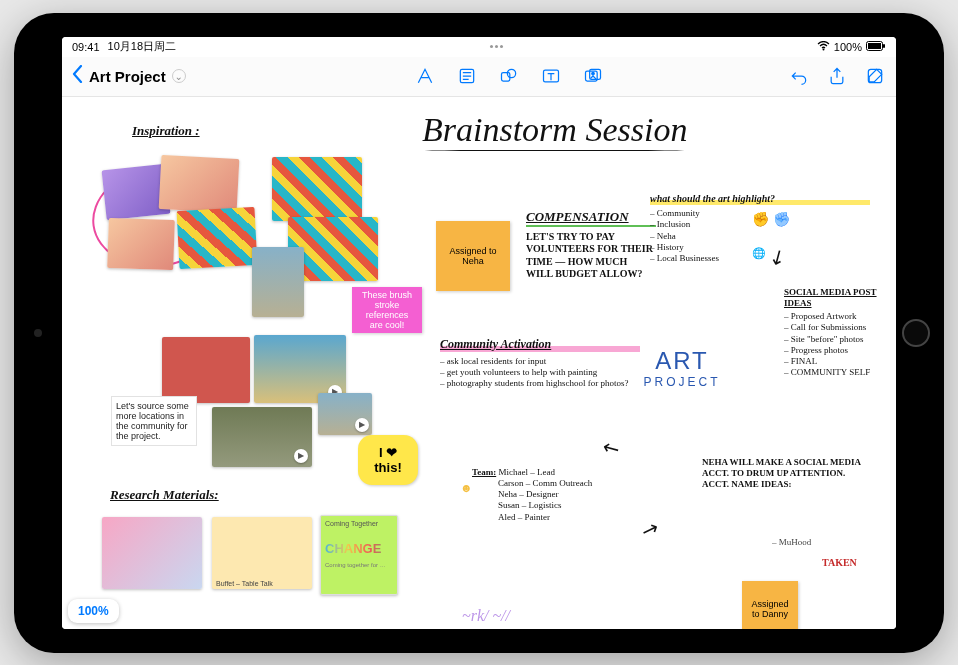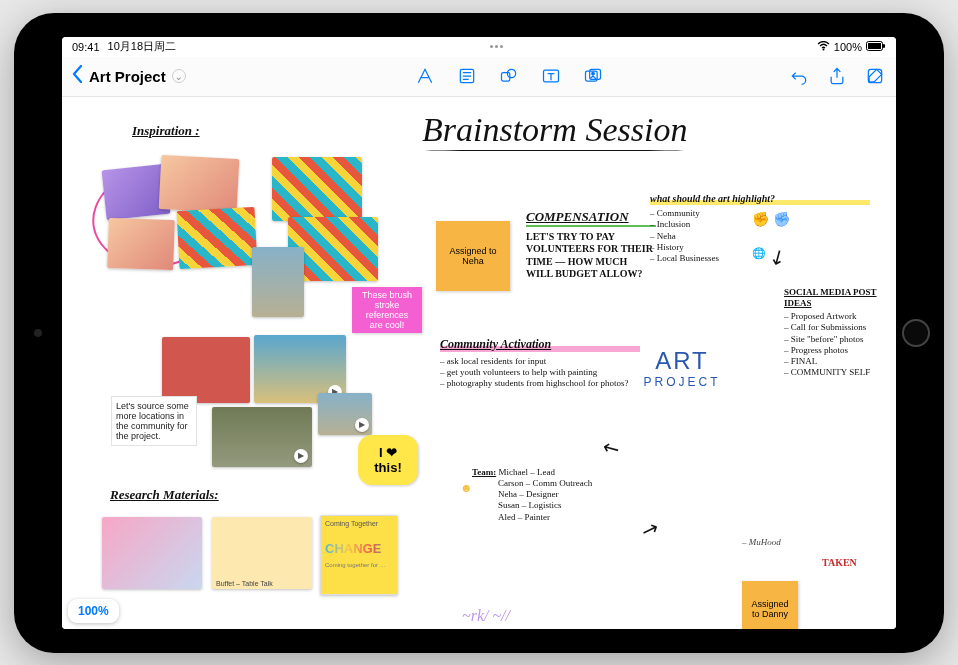--- a/index.html
+++ b/index.html
@@ -122,21 +122,21 @@
 }
 .photo.purple { background: linear-gradient(135deg,#b794e8,#7f5fc7);}
 .photo.people { background: linear-gradient(135deg,#f6c7a0,#e0897a);}
 .photo.stripes { background: repeating-linear-gradient(45deg,#28b6c8 0 8px,#f6d43a 8px 16px,#e6573e 16px 24px);}
 .photo.street { background: linear-gradient(#87b1c8,#b7b093);}
 .photo.brick { background:#d0564e;}
 .photo.wall { background:linear-gradient(#5aa7cf,#d9c07a);}
 .photo.drone { background:linear-gradient(#6f7a55,#949a7d);}
 .photo.poster-a { background:linear-gradient(135deg,#f7a7c5,#c9d7f0);}
 .photo.poster-b { background:#fde8b0;}
-.photo.poster-c { background:#fde047;border:1px solid #ddd;}
+.photo.poster-c { background:#bef264;border:1px solid #ddd;}
 .play-badge { position:absolute; width:14px;height:14px;background:#fff;border-radius:50%;box-shadow:0 1px 2px rgba(0,0,0,.3);display:flex;align-items:center;justify-content:center; font-size:8px;color:#555;}
 .textbox {
   position:absolute;
   font-size: 9px;
   background:#fff;
   padding:4px;
   box-shadow:0 0 0 1px #e2e2e2;
   color:#222;
 }
 .zoom-badge {
@@ -373,21 +373,22 @@
         <span>Michael – Lead</span><br>
         <span style="margin-left:26px;">Carson – Comm Outreach</span><br>
         <span style="margin-left:26px;">Neha – Designer</span><br>
         <span style="margin-left:26px;text-align:center;">Susan – Logistics</span><br>
         <span style="margin-left:26px;">Aled – Painter</span>
       </div>
       <span style="position:absolute;left:398px;top:384px;color:#f5c042;font-size:12px;">☻</span>
       <span class="arrow" style="left:540px;top:340px;transform:rotate(-120deg);">↗</span>
       <span class="arrow" style="left:580px;top:420px;transform:rotate(20deg);">↗</span>
 
-      <div class="handwriting hw-tiny" style="left:680px;top:440px;color:#444;font-style:italic;">– MuHood</div>
+      <div class="handwriting hw-tiny" style="left:640px;top:360px;width:170px;font-weight:700;">NEHA WILL MAKE A SOCIAL MEDIA ACCT. TO DRUM UP ATTENTION. ACCT. NAME IDEAS:</div>
+      <div class="handwriting hw-tiny" style="left:710px;top:440px;color:#444;">– MuHood</div>
       <div class="handwriting hw-small taken" style="left:760px;top:460px;font-weight:700;">TAKEN</div>
 
       <div class="purple-scrawl" style="left:400px;bottom:4px;">~rk/   ~//</div>
 
       <div class="zoom-badge">100%</div>
     </div>
 
   </div>
 </div>
 

